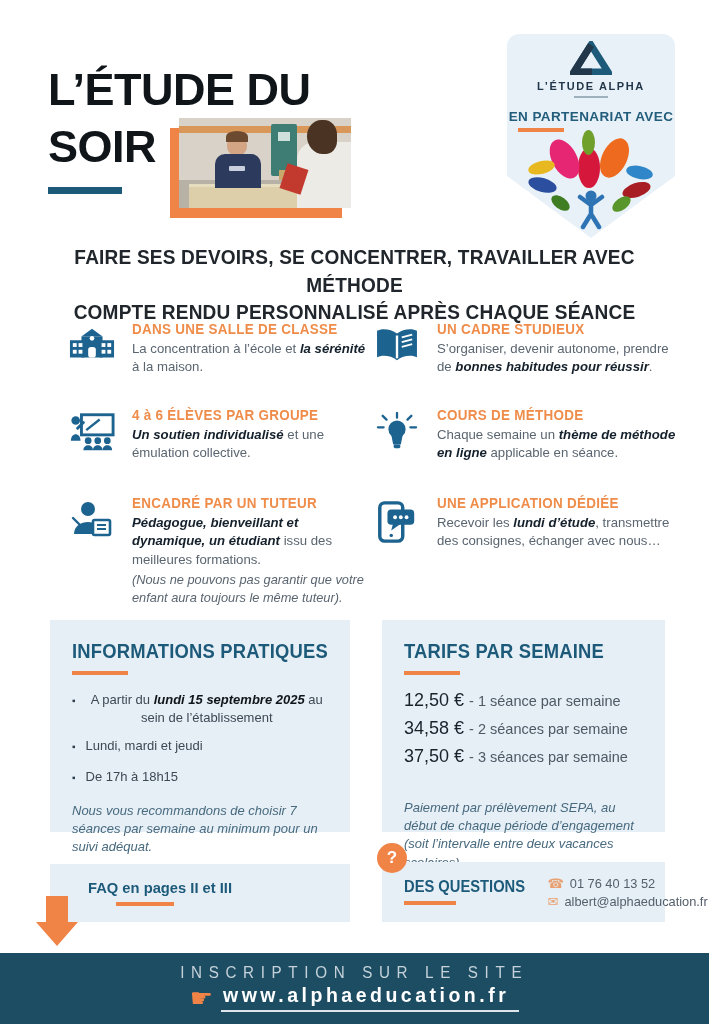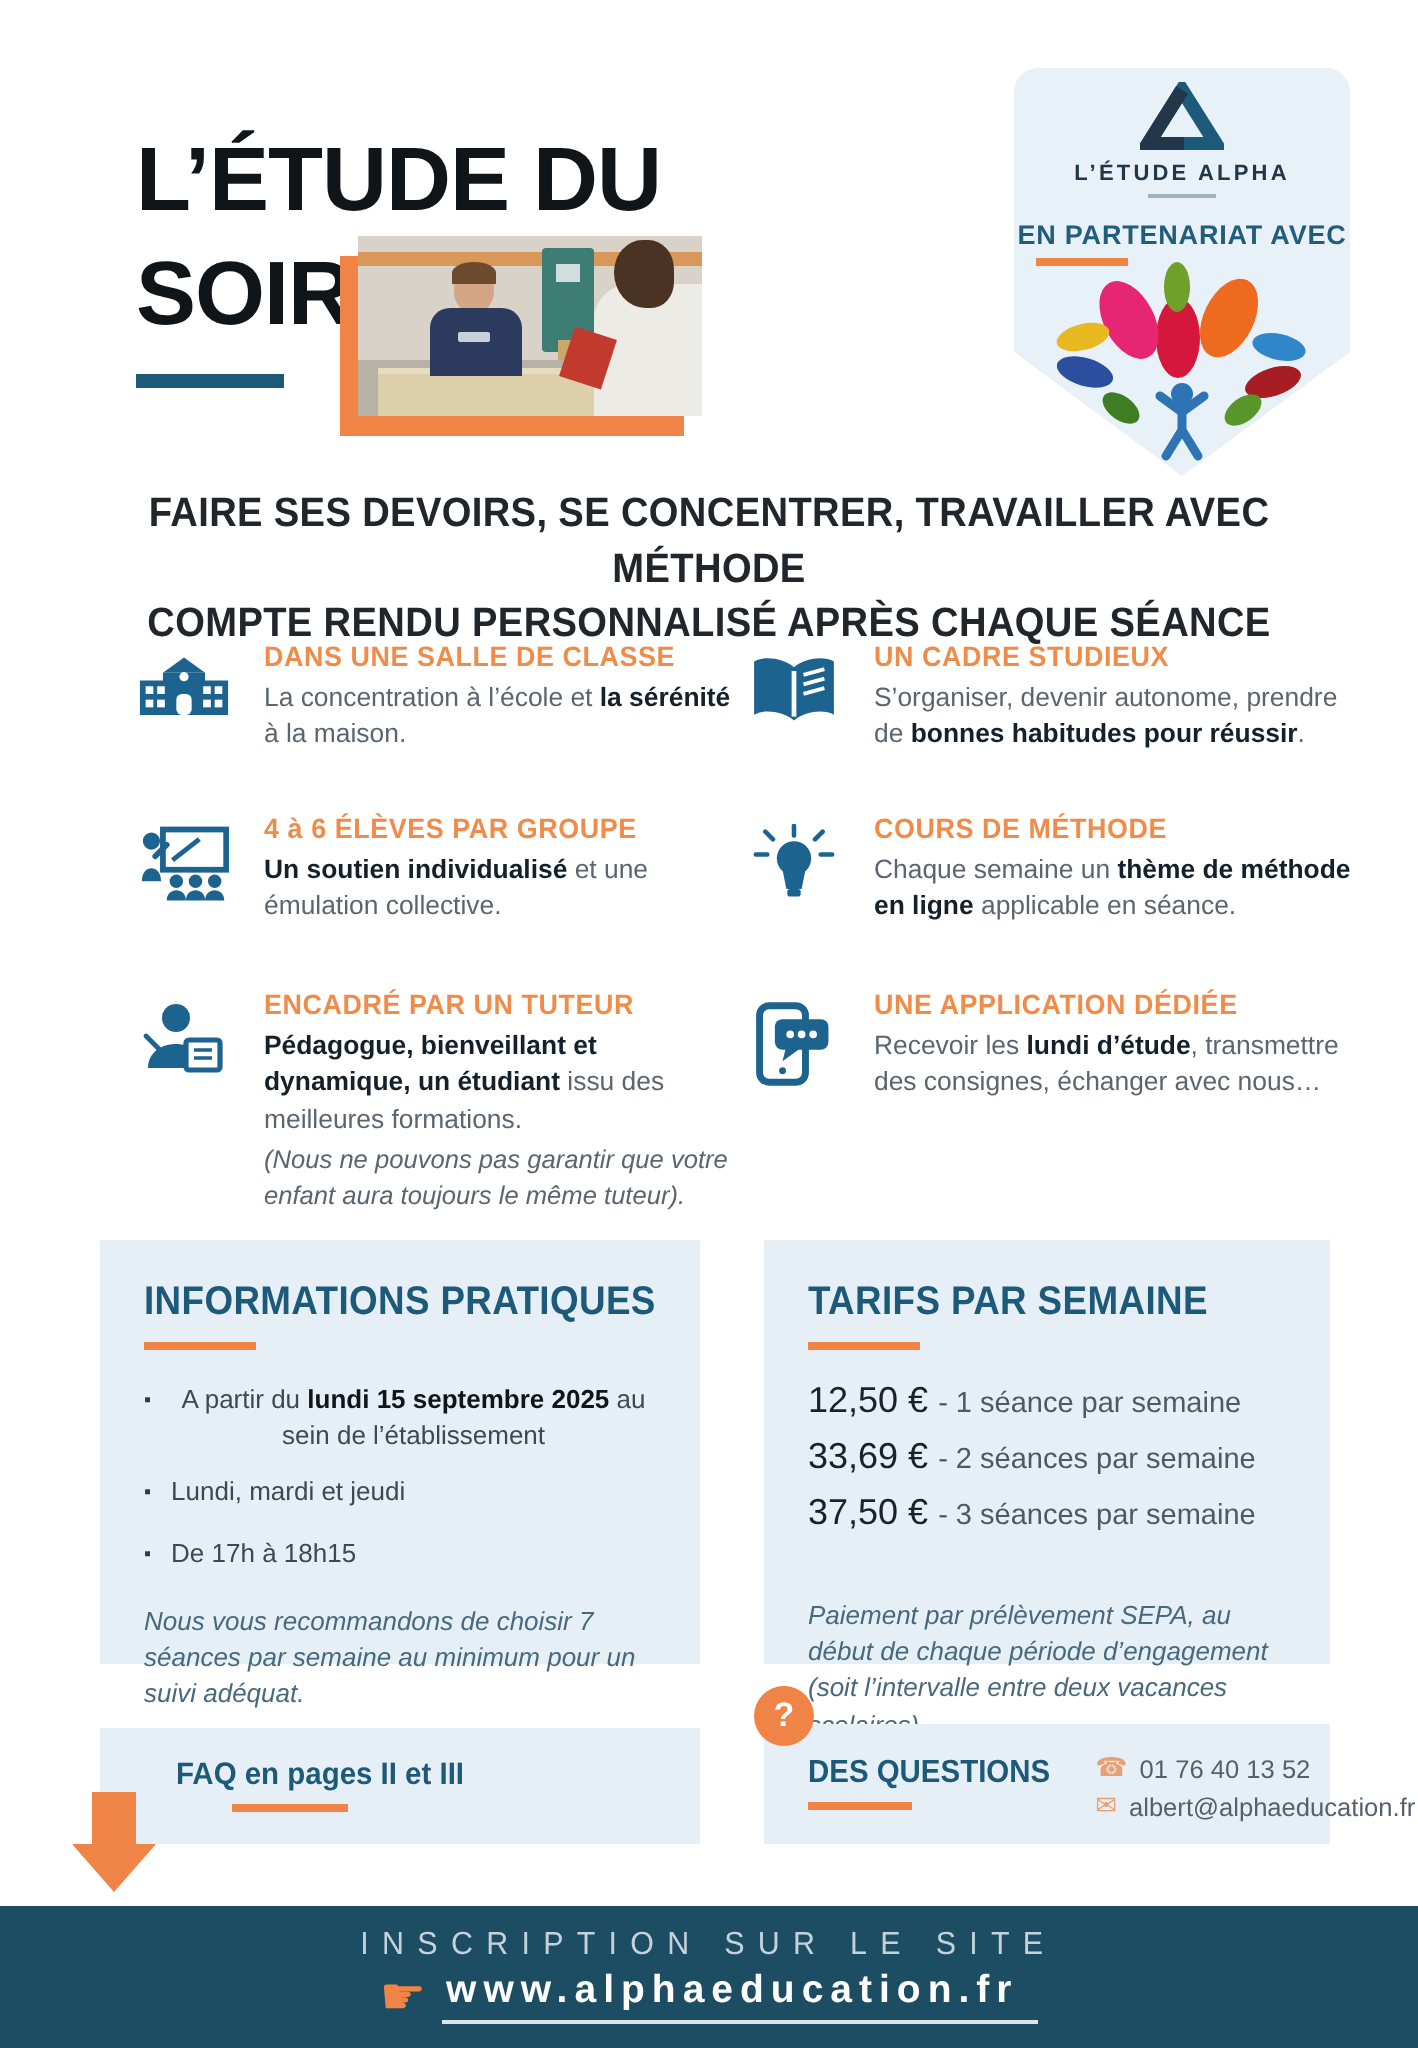--- a/index.html
+++ b/index.html
@@ -2,21 +2,21 @@
 <html lang="fr"><head>
 <meta charset="utf-8">
 <style>
   html,body{margin:0;padding:0;}
   body{background:#888;}
   .page{
     position:relative;width:709px;height:1024px;margin:0 auto;background:#ffffff;
     font-family:"Liberation Sans","DejaVu Sans",sans-serif;overflow:hidden;
   }
   
-  .title-block{position:absolute;left:68px;top:62px;}
+  .title-block{position:absolute;left:48px;top:62px;}
   .title-line{font-size:45px;font-weight:800;color:#10151A;line-height:1.26;letter-spacing:-0.5px;}
   .title-bar{width:74px;height:7px;background:#1D5A7A;margin-top:12px;}
   
   .photo{position:absolute;left:170px;top:118px;width:182px;height:100px;}
   .photo-frame{position:absolute;left:0;top:10px;width:172px;height:90px;background:#F08447;}
   .photo-img{position:absolute;left:9px;top:0;width:172px;height:90px;overflow:hidden;background:#D8D2C8;}
   .ph-band{position:absolute;left:0;top:8px;width:100%;height:7px;background:#D98A3F;opacity:.8;}
   .ph-door{position:absolute;left:92px;top:6px;width:26px;height:52px;background:#3E7D74;border-radius:2px;}
   .ph-door::after{content:"";position:absolute;left:7px;top:8px;width:12px;height:9px;background:#CFE0DC;}
   .ph-tables{position:absolute;left:100px;top:52px;width:72px;height:12px;background:#C9A96B;}
@@ -48,21 +48,21 @@
     font-size:20.5px;font-weight:600;color:#20262B;line-height:1.35;letter-spacing:.2px;}
   
   .feature{position:absolute;display:flex;gap:16px;}
   .f1{left:68px;top:320px;width:300px;} .f2{left:373px;top:320px;width:310px;}
   .f3{left:68px;top:406px;width:300px;} .f4{left:373px;top:406px;width:315px;}
   .f5{left:68px;top:494px;width:305px;} .f6{left:373px;top:494px;width:310px;}
   .f-icon{flex:0 0 48px;display:flex;justify-content:center;align-items:flex-start;padding-top:6px;}
   .f-title{font-size:14px;font-weight:700;color:#EF8C4A;letter-spacing:.3px;
     display:inline-block;transform:scaleX(.96);transform-origin:left;white-space:nowrap;}
   .f-text{font-size:13.2px;color:#5A6570;line-height:1.4;margin-top:2px;}
-  .seg-b{font-weight:700;color:#14202B;}
+  .seg-b{font-weight:700;color:#14202B;font-style:italic;}
   .seg-i{display:block;font-style:italic;color:#5A6570;font-size:12.8px;margin-top:2px;line-height:1.35;}
   
   .box{position:absolute;background:#E6EFF6;}
   .info-box{left:50px;top:620px;width:300px;height:212px;padding:20px 22px;box-sizing:border-box;}
   .tarif-box{left:382px;top:620px;width:283px;height:212px;padding:20px 22px;box-sizing:border-box;}
   .box-title{font-size:20px;font-weight:800;color:#1D5A7A;letter-spacing:.2px;
     display:inline-block;transform:scaleX(.92);transform-origin:left;white-space:nowrap;}
   .box-bar{width:56px;height:4px;background:#F08447;margin-top:8px;}
   .bullets{margin-top:16px;}
   .bullet-row{display:flex;gap:10px;margin-bottom:11px;}
@@ -300,21 +300,21 @@
   </div>
 
   <div class="box tarif-box">
     <span class="box-title">TARIFS PAR SEMAINE</span>
     <div class="box-bar"></div>
     <div class="tarif-rows">
       <div class="tarif-row">
         <span class="tarif-price">12,50 €</span><span class="tarif-desc">- 1 séance par semaine</span>
       </div>
       <div class="tarif-row">
-        <span class="tarif-price">33,69 €</span><span class="tarif-desc">- 2 séances par semaine</span>
+        <span class="tarif-price">34,58 €</span><span class="tarif-desc">- 2 séances par semaine</span>
       </div>
       <div class="tarif-row">
         <span class="tarif-price">37,50 €</span><span class="tarif-desc">- 3 séances par semaine</span>
       </div>
     </div>
     <div class="box-note tarif-note">Paiement par prélèvement SEPA, au début de chaque période d’engagement (soit l’intervalle entre deux vacances scolaires)</div>
   </div>
 
   <div class="box faq-box">
     <span class="faq-label">FAQ en pages II et III</span>

